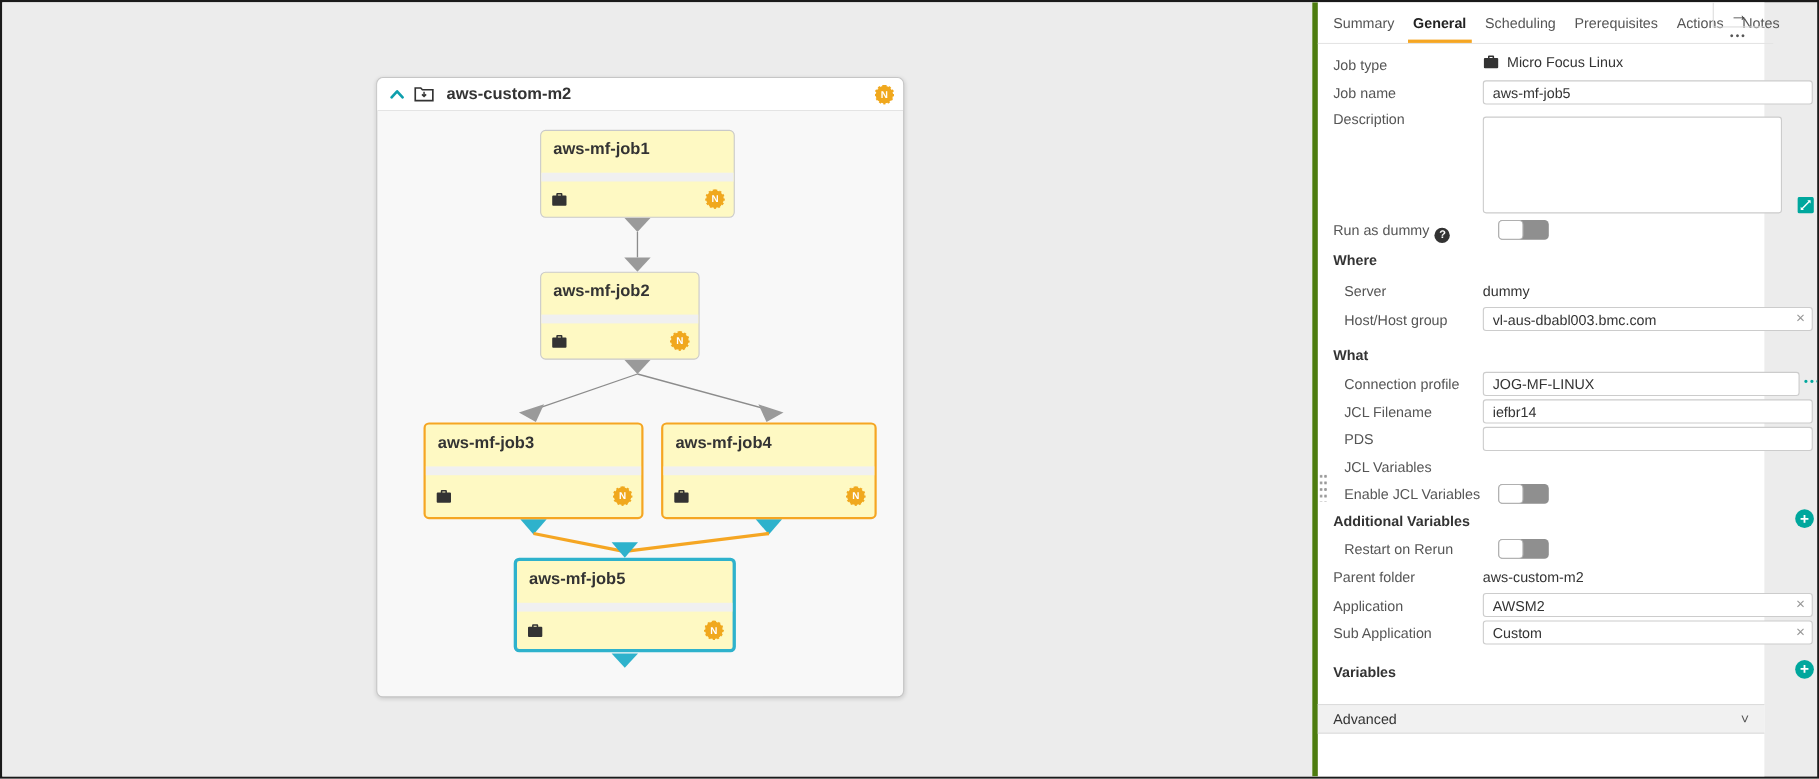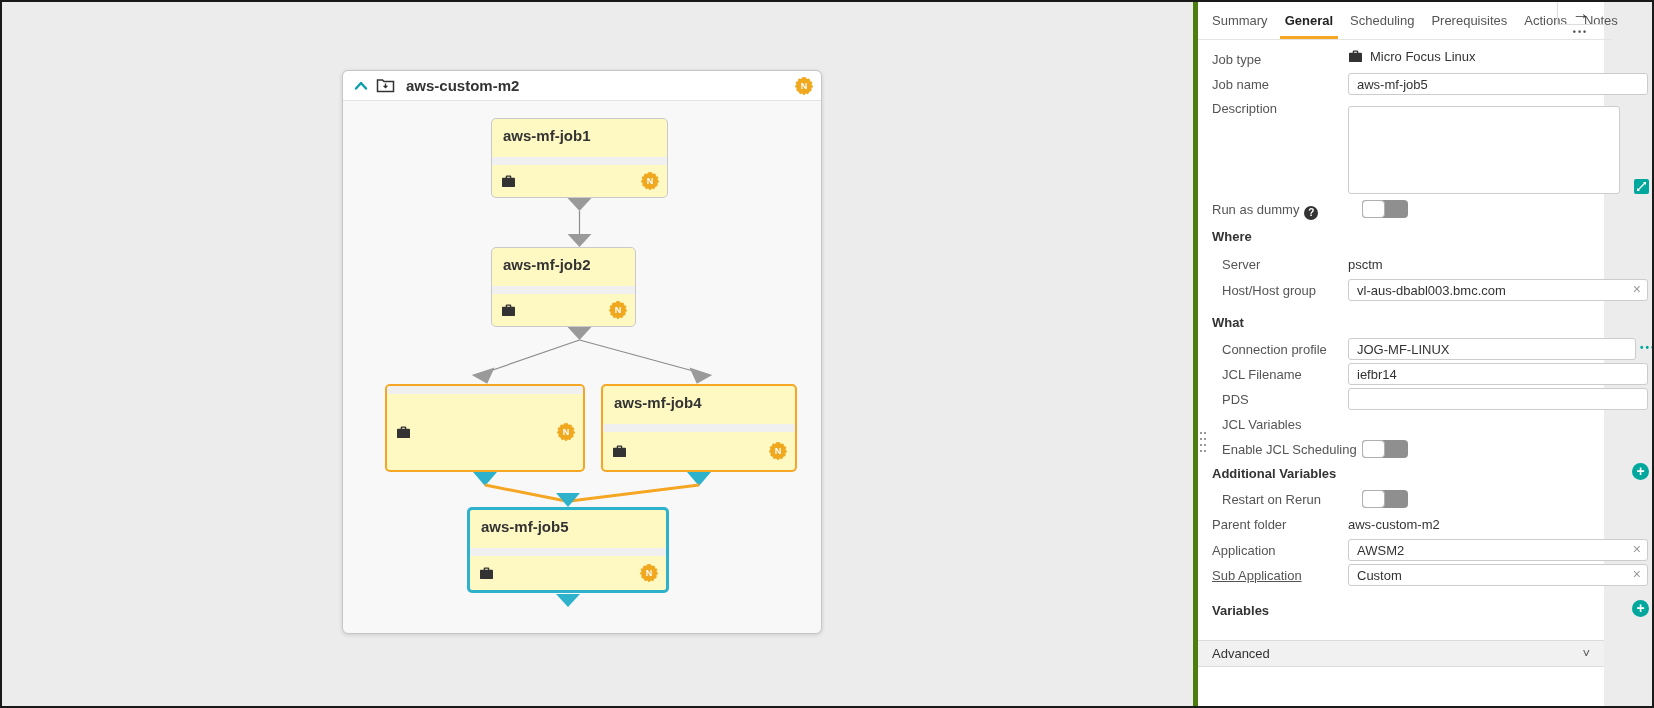--- a/index.html
+++ b/index.html
@@ -141,20 +141,21 @@
         <div class="node-divider"></div>
         <div class="node-footer">
           <svg width="15" height="13" viewBox="0 0 16 14">
               <path d="M5 3 V1.5 Q5 .5 6 .5 H10 Q11 .5 11 1.5 V3 H14 Q15 3 15 4 V12 Q15 13 14 13 H2 Q1 13 1 12 V4 Q1 3 2 3 Z M6.5 3 H9.5 V2 H6.5 Z" fill="#333"></path>
             </svg>
           <span class="n-badge">N</span>
         </div>
       </div>
 
       <div class="node highlighted" style="left:42px;top:313px;width:200px;height:88px;">
+        <div class="node-title">aws-mf-job3</div>
         <div class="node-divider"></div>
         <div class="node-footer">
           <svg width="15" height="13" viewBox="0 0 16 14">
               <path d="M5 3 V1.5 Q5 .5 6 .5 H10 Q11 .5 11 1.5 V3 H14 Q15 3 15 4 V12 Q15 13 14 13 H2 Q1 13 1 12 V4 Q1 3 2 3 Z M6.5 3 H9.5 V2 H6.5 Z" fill="#333"></path>
             </svg>
           <span class="n-badge">N</span>
         </div>
       </div>
 
       <div class="node highlighted" style="left:258px;top:313px;width:196px;height:88px;">
@@ -221,21 +222,21 @@
         </svg>
     </span>
 
     <span class="plabel" style="top:200px;"><span>Run as dummy</span><span class="help">?</span></span>
     <div class="toggle" style="top:198px;">
         <div class="knob"></div>
       </div>
 
     <span class="ptitle" style="top:227px;">Where</span>
     <span class="plabel sub" style="top:255px;">Server</span>
-    <span class="pvalue" style="top:255px;">psctm</span>
+    <span class="pvalue" style="top:255px;">dummy</span>
     <span class="plabel sub" style="top:281px;">Host/Host group</span>
     <div class="pfield" style="top:277px;">
       <input type="text" value="vl-aus-dbabl003.bmc.com" style="">
       <span class="clear">×</span>
     </div>
 
     <span class="ptitle" style="top:313px;">What</span>
     <span class="plabel sub" style="top:340px;">Connection profile</span>
     <div class="pfield" style="top:336px;width:288px;">
       <input type="text" value="JOG-MF-LINUX" style="">
@@ -246,42 +247,42 @@
     <div class="pfield" style="top:361px;">
       <input type="text" value="iefbr14" style="">
     </div>
 
     <span class="plabel sub" style="top:390px;">PDS</span>
     <div class="pfield" style="top:386px;">
       <input type="text" value="" style="">
     </div>
 
     <span class="plabel sub" style="top:415px;">JCL Variables</span>
-    <span class="plabel sub" style="top:440px;">Enable JCL Scheduling</span>
+    <span class="plabel sub" style="top:440px;">Enable JCL Variables</span>
     <div class="toggle" style="top:438px;">
         <div class="knob"></div>
       </div>
 
     <span class="ptitle" style="top:464px;">Additional Variables</span>
     <span class="plus-btn" style="left:434px;top:461px;">+</span>
     <span class="plabel sub" style="top:490px;">Restart on Rerun</span>
     <div class="toggle" style="top:488px;">
         <div class="knob"></div>
       </div>
 
     <span class="plabel" style="top:515px;">Parent folder</span>
     <span class="pvalue" style="top:515px;">aws-custom-m2</span>
 
     <span class="plabel" style="top:541px;">Application</span>
     <div class="pfield" style="top:537px;">
       <input type="text" value="AWSM2" style="">
       <span class="clear">×</span>
     </div>
 
-    <span class="plabel" style="top:566px;text-decoration:underline;">Sub Application</span>
+    <span class="plabel" style="top:566px;">Sub Application</span>
     <div class="pfield" style="top:562px;">
       <input type="text" value="Custom" style="">
       <span class="clear">×</span>
     </div>
 
     <span class="ptitle" style="top:601px;">Variables</span>
     <span class="plus-btn" style="left:434px;top:598px;">+</span>
 
     <div class="advanced">
       <span class="adv-title">Advanced</span>

